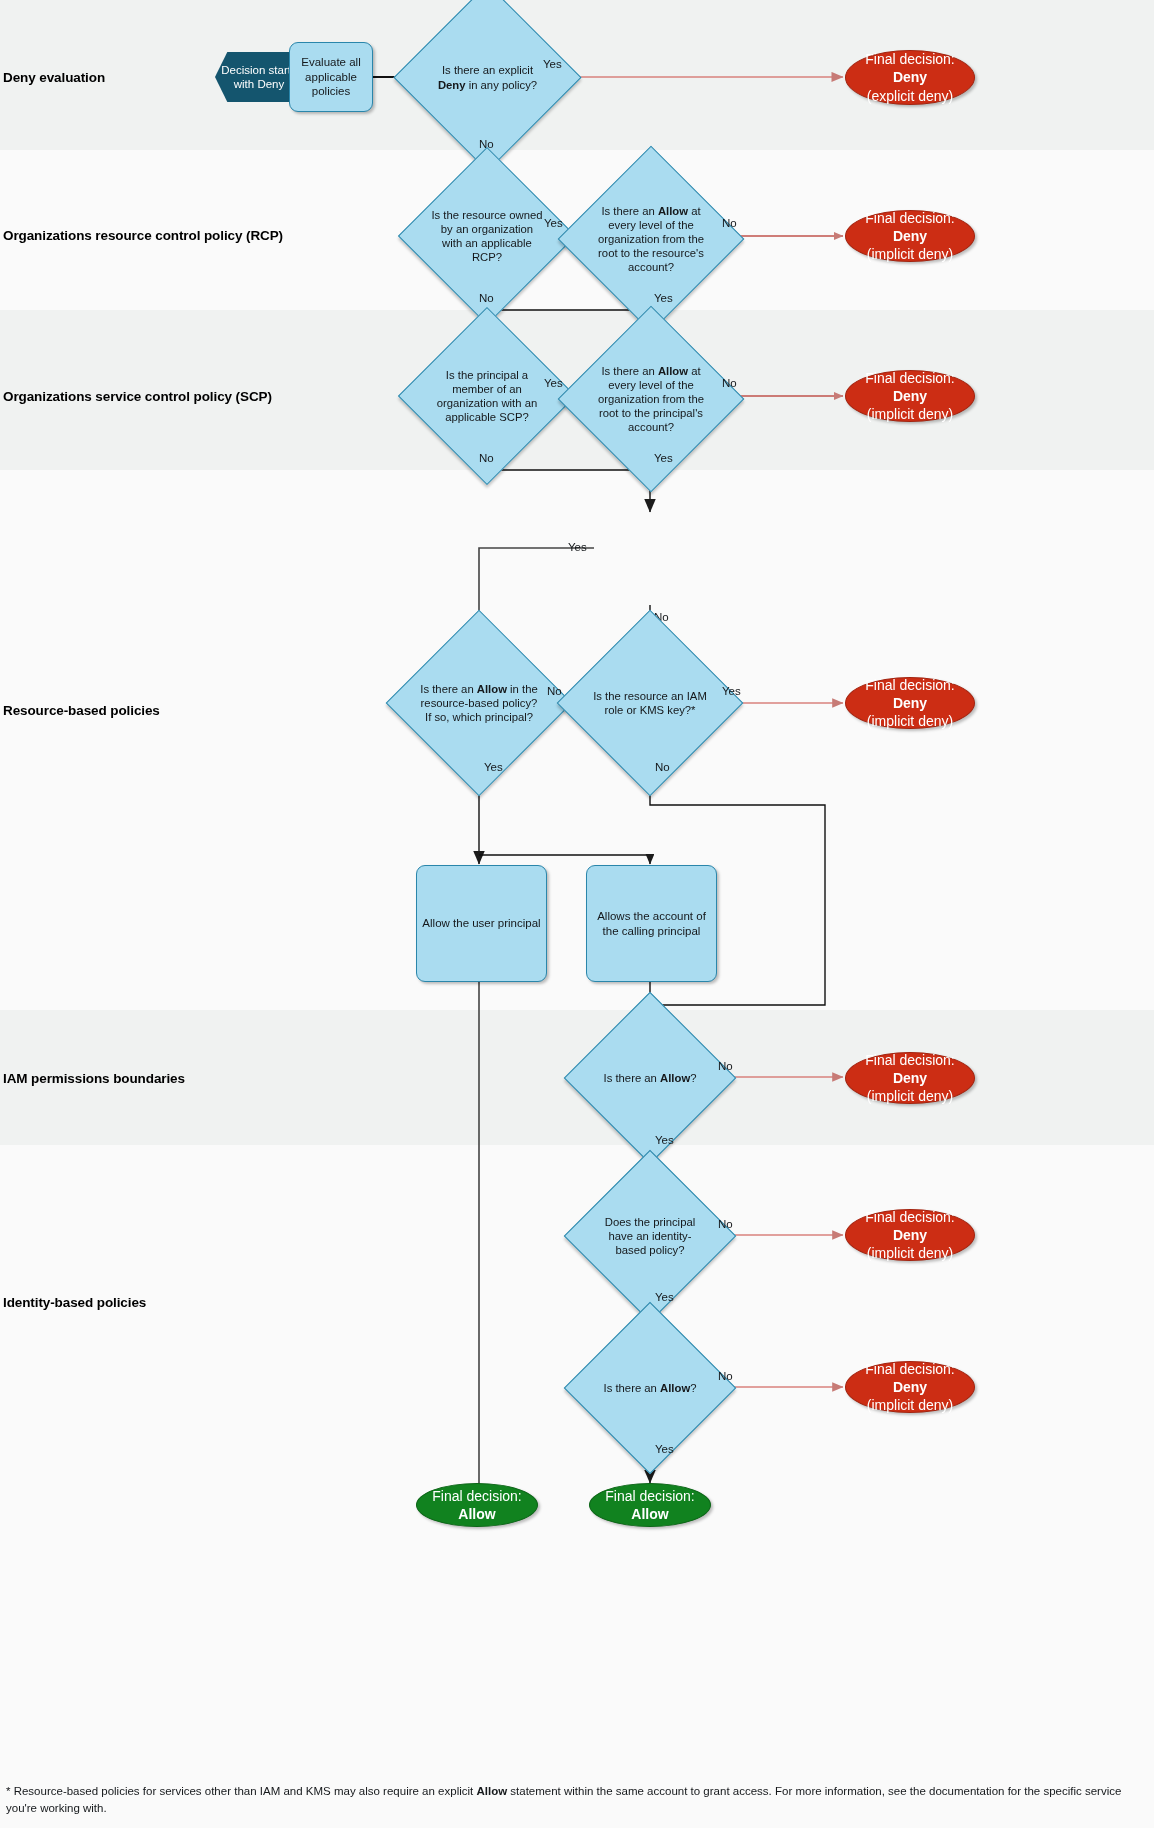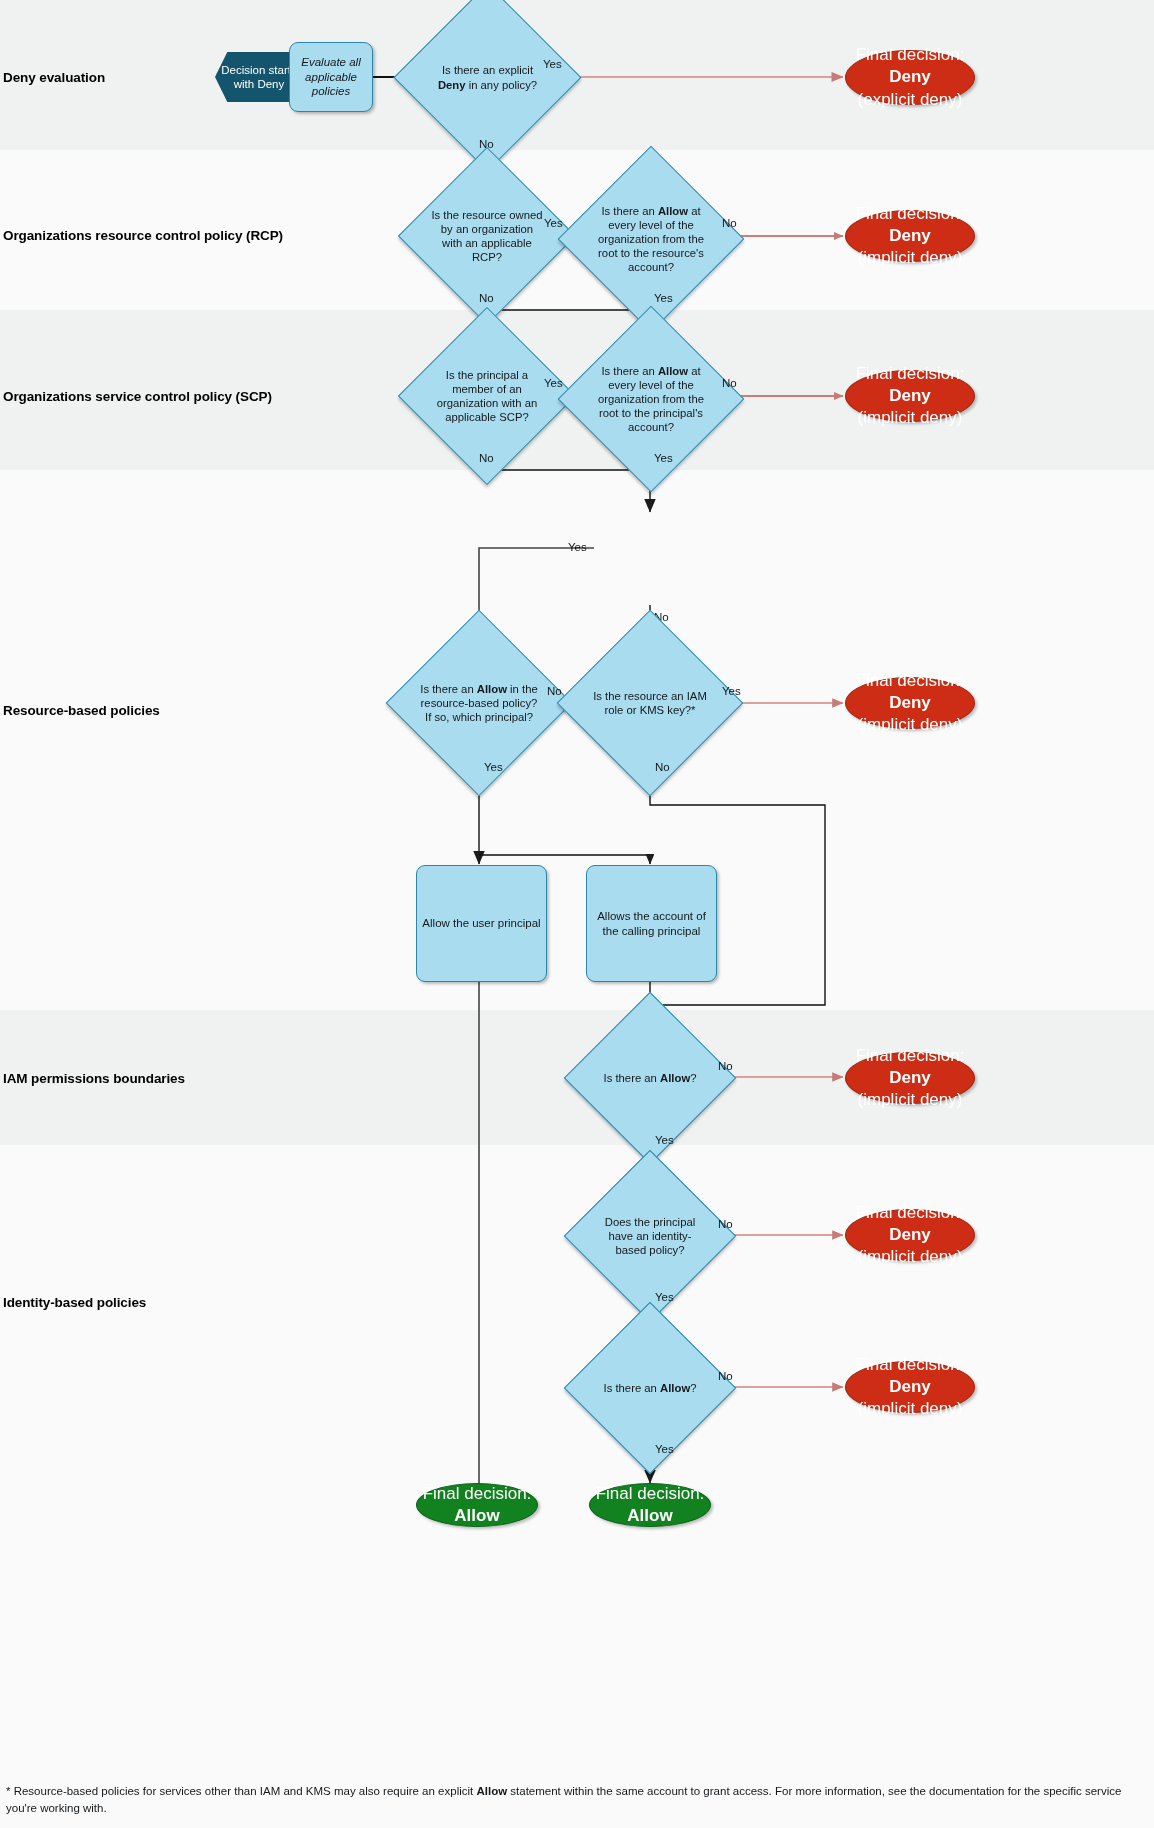--- a/index.html
+++ b/index.html
@@ -75,21 +75,21 @@
     z-index:2;
     padding:0 6px;
     box-sizing:border-box;
     color:#15181b;
   }
 
   .ellipse{
     border-radius:50%/50%;
     display:flex;align-items:center;justify-content:center;
     text-align:center;
-    font-size:17px;
+    font-size:14px;
     line-height:1.3;
     color:#fff;
     box-shadow:2px 2px 3px rgba(0,0,0,.25);
   }
   .ellipse.deny{background:#cc2d14;border:1px solid #a32410;}
   .ellipse.allow{background:#11821f;border:1px solid #0c6517;}
 
   .edge-label{
     position:absolute;
     font-size:11.5px;
@@ -187,21 +187,21 @@
     <path d="M650,1440 L650,1483" stroke="#444" stroke-width="1.8" fill="none" marker-end="url(#ah)"></path>
   </svg>
 
   <div class="node hexagon" style="left:167px;top:52px;width:88px;height:50px;margin-left:48px;">
     <div>
       <span>Decision starts</span><br>
       <span>with Deny</span>
     </div>
   </div>
 
-  <div class="node rectbox" style="left:289px;top:42px;width:84px;height:70px;font-style:italic;">
+  <div class="node rectbox" style="left:289px;top:42px;width:84px;height:70px;">
     <span>Evaluate all applicable policies</span>
   </div>
 
   <div class="diamond-wrap" style="left:421px;top:11px;width:133px;height:133px;">
     <div class="dshape"></div>
     <div class="dtext">
       <span><span>Is there an explicit </span><b>Deny</b><span> in any policy?</span></span>
     </div>
   </div>
 

